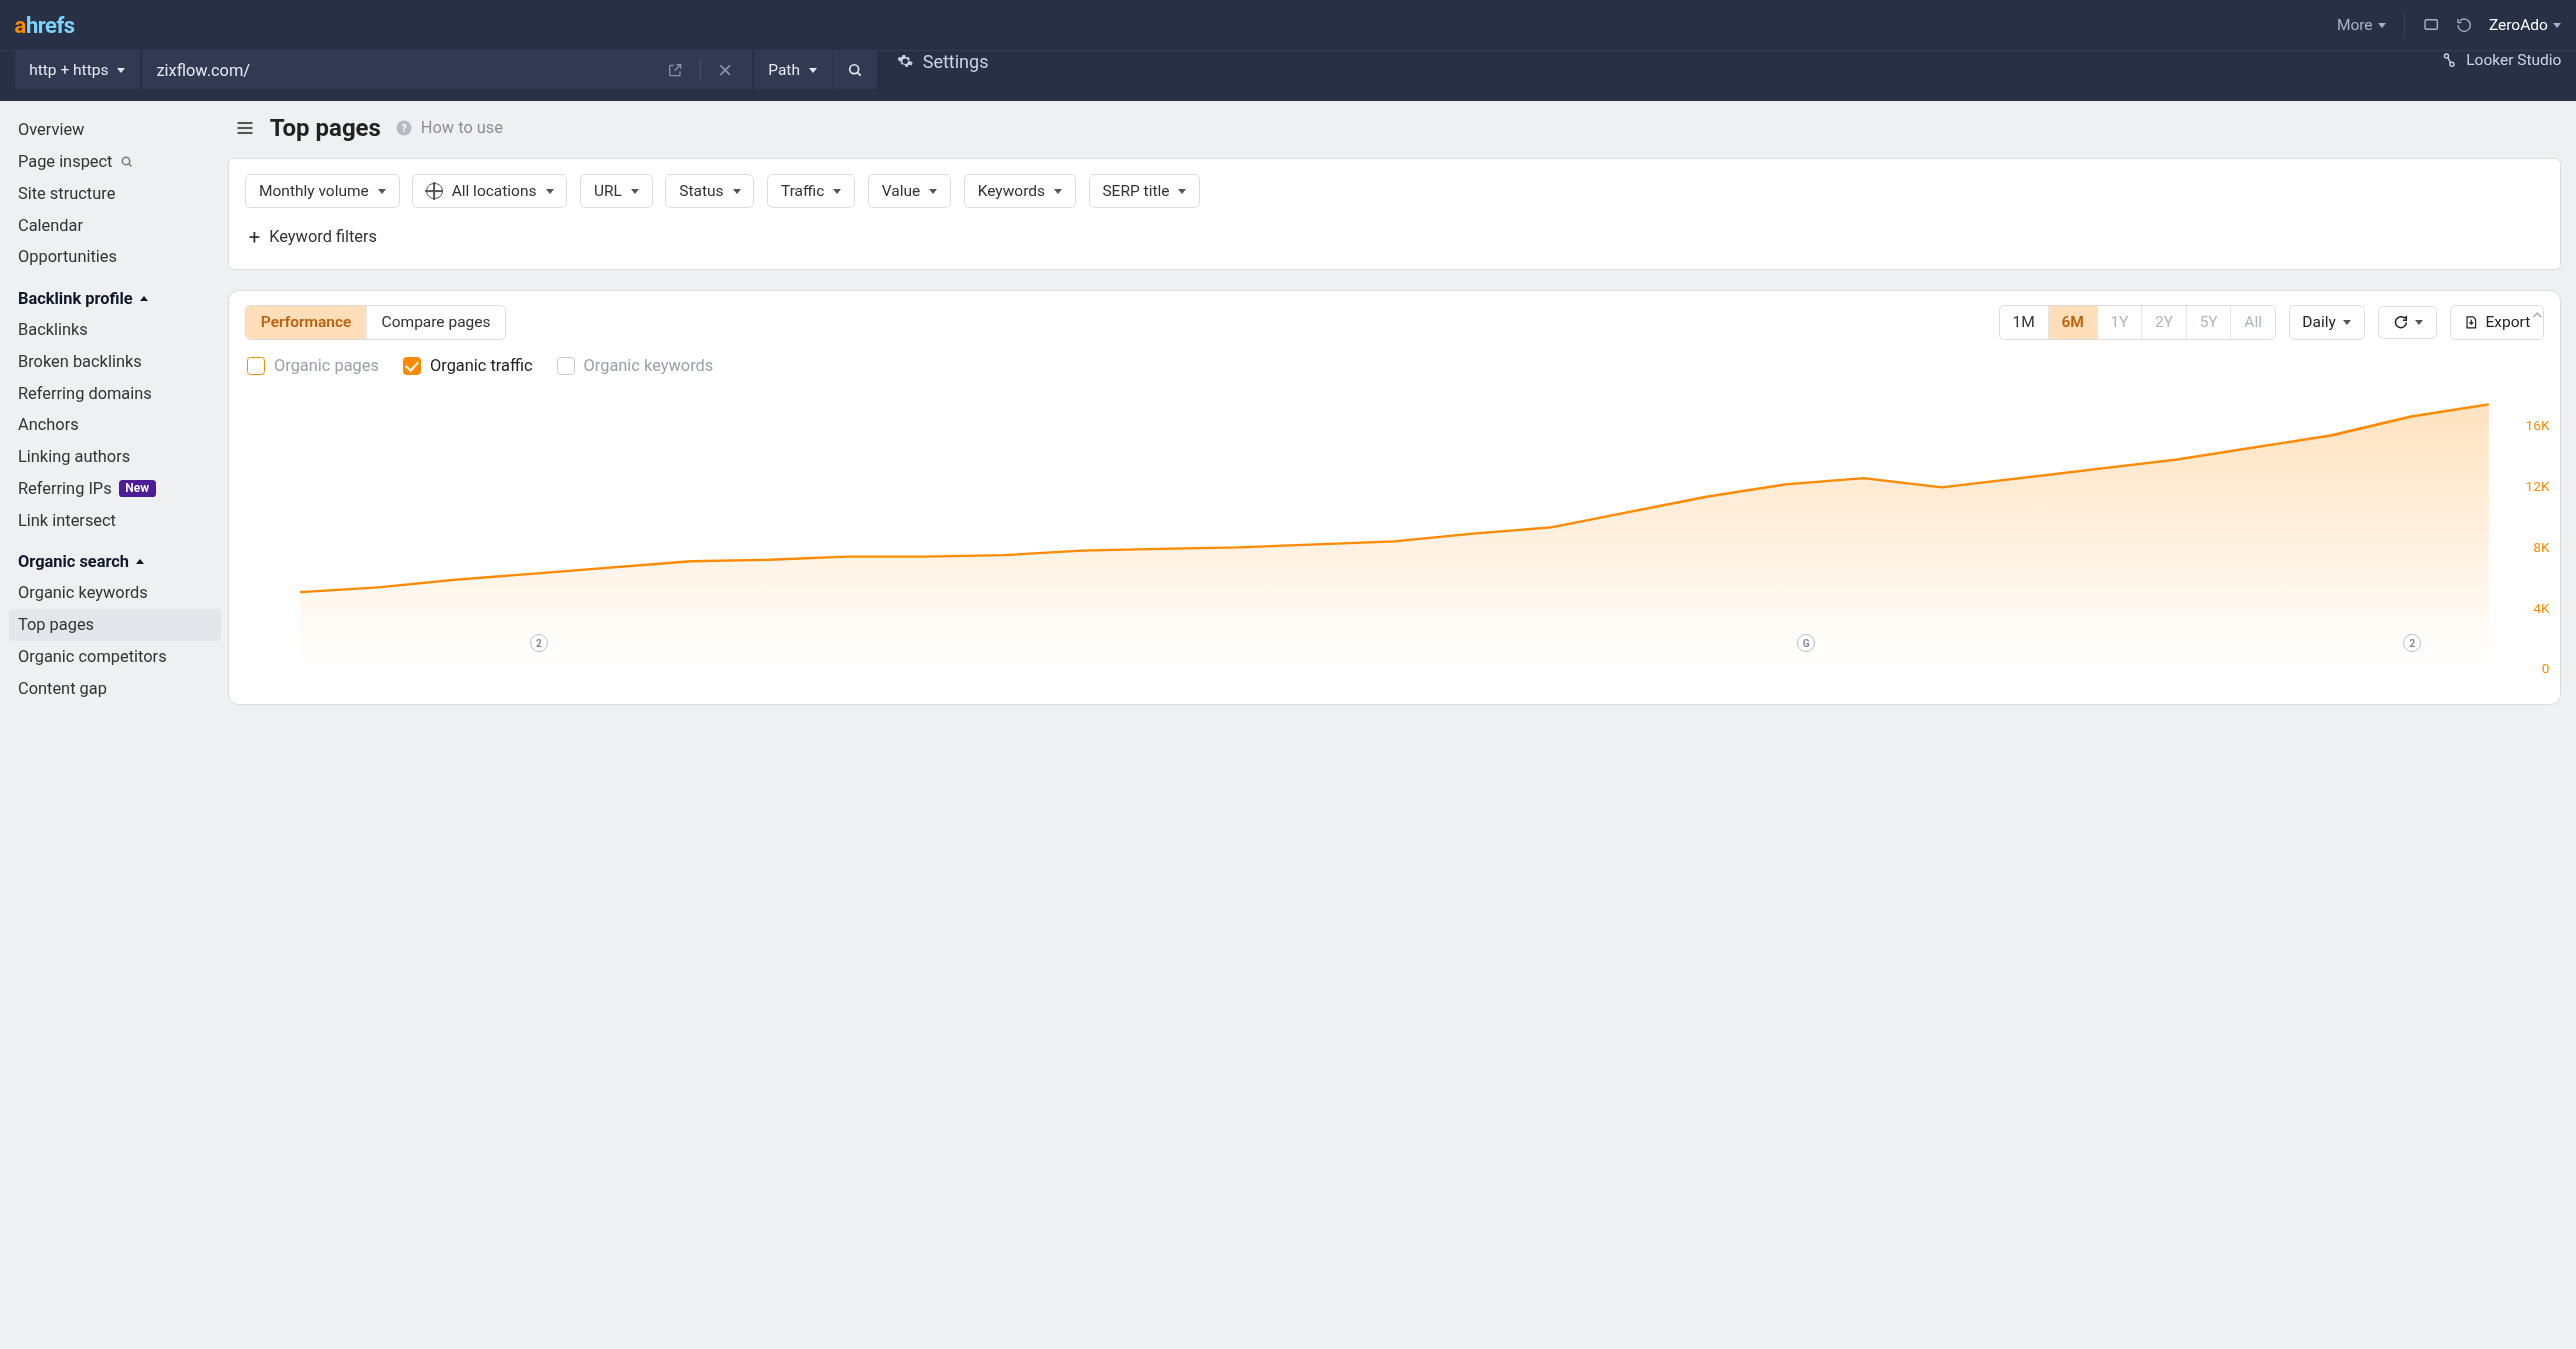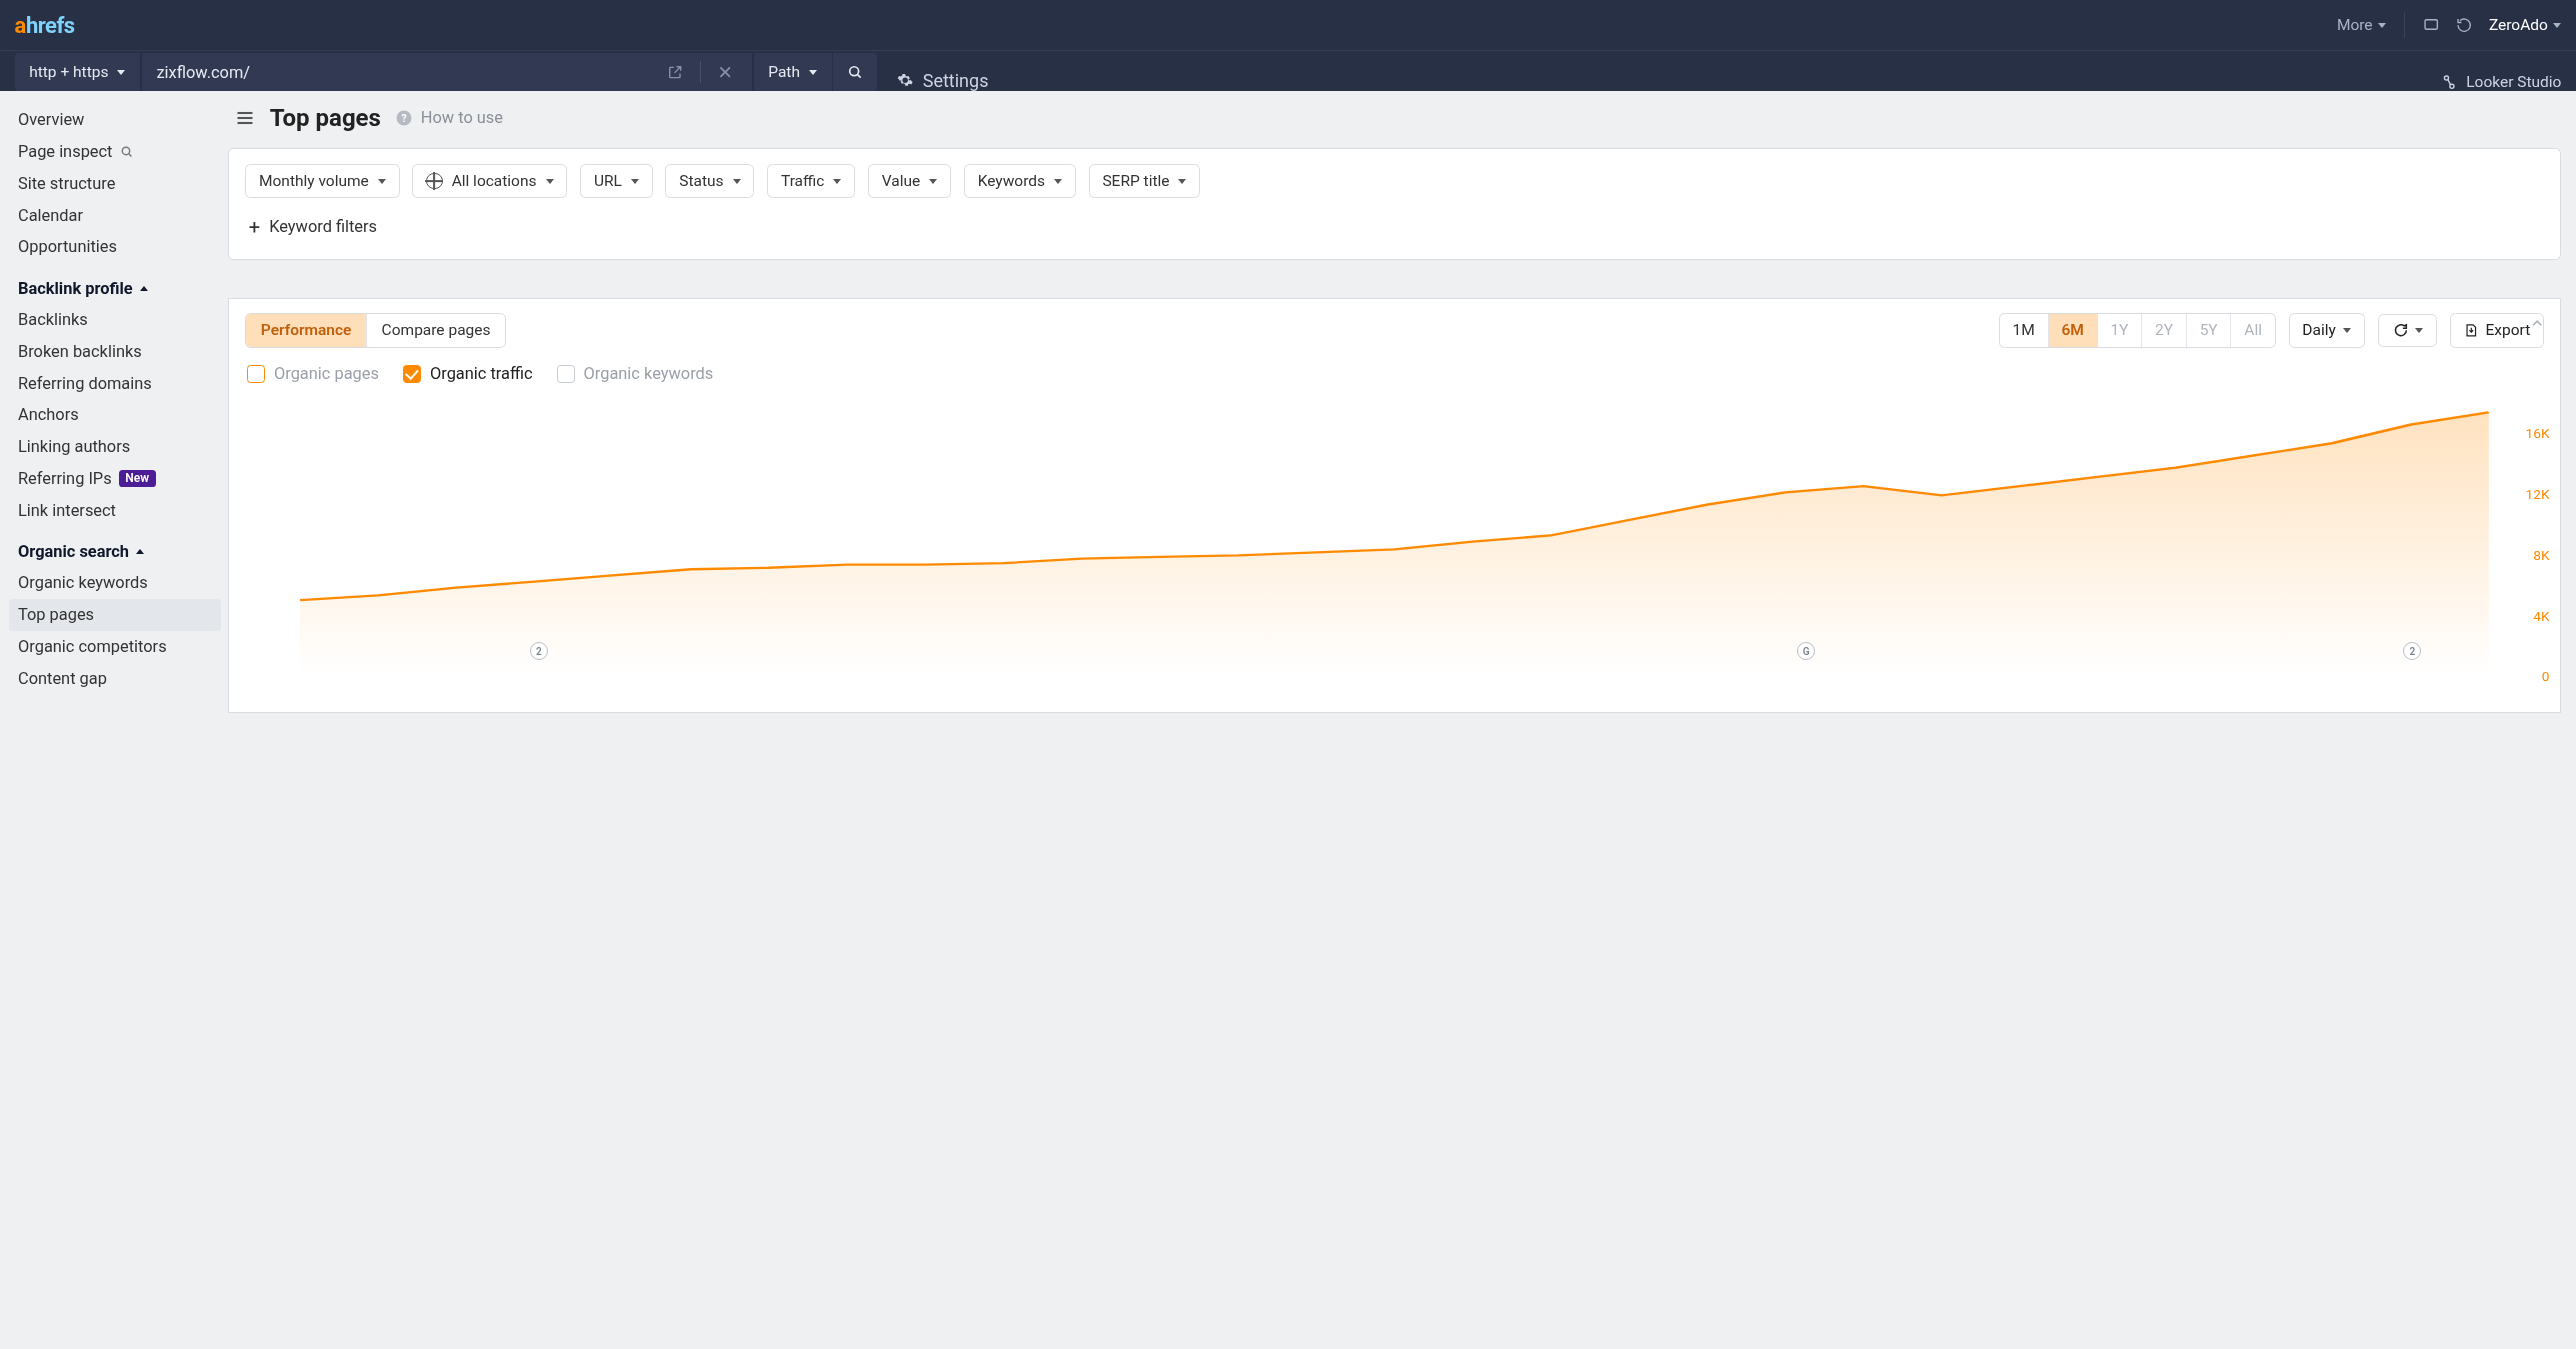--- a/index.html
+++ b/index.html
@@ -6,21 +6,21 @@
   body{background:#eef0f2;color:#222;font-size:15.5px;-webkit-font-smoothing:antialiased}
   .topnav{background:#283046;height:50px;display:flex;align-items:center;padding:0 14.6px;gap:5.5px}
   .logo{font-weight:700;font-size:22px;letter-spacing:-0.5px;margin-right:16.4px}
   .logo .a{color:#ff8a00}.logo .hrefs{color:#7dd3fc}
   .nav-item{color:#a9b3c6;font-size:16.4px;padding:5.5px 12.8px;cursor:pointer}
   .nav-item.active{color:#fff}
   .nav-right{margin-left:auto;display:flex;align-items:center;gap:16.4px;color:#a9b3c6}
   .nav-more{display:flex;align-items:center;gap:5.5px;cursor:pointer}
   .caret{width:0;height:0;border-left:4.6px solid transparent;border-right:4.6px solid transparent;border-top:5.5px solid currentColor;display:inline-block}
   .divider{width:0.9px;height:25.5px;background:#3a4259;margin:0 1.8px}
-  .subbar{background:#283046;height:41px;display:flex;align-items:flex-end;padding:0 14.6px;gap:0;border-top:0.9px solid #353d55}
+  .subbar{background:#283046;height:51px;display:flex;align-items:flex-start;padding:0 14.6px;gap:0;border-top:0.9px solid #353d55}
   .sel-box{background:#323a53;color:#e6e9f0;height:38px;display:flex;align-items:center;padding:0 14.6px;border-radius:3.6px 0 0 3.6px;gap:9px;cursor:pointer;font-size:15.5px}
   .url-box{background:#323a53;color:#e6e9f0;height:38px;display:flex;align-items:center;padding:0 14.6px;flex:0 0 610px;font-size:16.4px;margin-left:1.8px}
   .url-close{display:flex;align-items:center;gap:16.4px;color:#8a93ab;padding-right:3.6px}
   .vsep{width:0.9px;height:22px;background:#4a526b}
   .path-box{background:#323a53;color:#e6e9f0;height:38px;display:flex;align-items:center;padding:0 14.6px;gap:9px;cursor:pointer;font-size:15.5px;margin-left:1.8px}
   .search-btn{background:#323a53;color:#e6e9f0;height:38px;width:44px;display:flex;align-items:center;justify-content:center;border-radius:0 3.6px 3.6px 0;margin-left:1.8px;cursor:pointer}
   .sub-settings{color:#cdd3e2;display:flex;align-items:center;gap:9px;margin-left:20px;font-size:18px;cursor:pointer}
   .sub-right{margin-left:auto;color:#cdd3e2;display:flex;align-items:center;gap:9px;font-size:15.5px;cursor:pointer}
   .layout{display:flex}
   .sidebar{width:226px;padding:12.8px 5.5px 18px 9px}
@@ -30,21 +30,21 @@
   .caret-up{width:0;height:0;border-left:4.6px solid transparent;border-right:4.6px solid transparent;border-bottom:5.5px solid currentColor;display:inline-block}
   .new-badge{background:#4c1d95;color:#fff;font-size:12px;font-weight:600;padding:1.8px 6.4px;border-radius:3.6px}
   .main{flex:1;padding:0 14.6px 18px 1.8px}
   .page-head{display:flex;align-items:center;gap:14.6px;padding:12.8px 5.5px 16.4px 7.3px}
   .menu-icon{cursor:pointer;color:#555}
   .page-title{font-size:24px;font-weight:700}
   .how-to{color:#8a8f98;display:flex;align-items:center;gap:7.3px;font-size:16.4px}
   .filters-panel{background:#fff;border:0.9px solid #d8dce1;border-radius:5.5px;padding:14.6px 16.4px 16.4px;display:flex;flex-wrap:wrap;gap:12.8px;align-items:center}
   .chip{border:0.9px solid #d8dce1;border-radius:5.5px;padding:7.3px 12.8px;display:flex;align-items:center;gap:9px;cursor:pointer;color:#333;font-size:15.5px;background:#fff}
   .kw-filters{display:flex;align-items:center;gap:9px;color:#333;font-size:16.4px;padding:5.5px 3.6px;cursor:pointer;width:100%}
-  .chart-panel{background:#fff;border:0.9px solid #d8dce1;border-radius:0;margin-top:38px;padding:14.6px 16.4px 11px;position:relative}
+  .chart-panel{background:#fff;border:0.9px solid #d8dce1;border-radius:11px;margin-top:20px;padding:14.6px 16.4px 11px;position:relative}
   .ctrl-row{display:flex;align-items:center;gap:12.8px;flex-wrap:wrap}
   .seg{display:flex;border:0.9px solid #d8dce1;border-radius:5.5px;overflow:hidden}
   .seg-btn{padding:7.3px 14.6px;cursor:pointer;color:#333;font-size:15.5px;border-right:0.9px solid #e2e6ea}
   .seg-btn:last-child{border-right:none}
   .seg-btn.sel{background:#ffdfb9;color:#c0600a;font-weight:600}
   .range-seg .seg-btn{padding:7.3px 12.8px}
   .range-seg .seg-btn.muted{color:#b0b5bd}
   .small-chip{border:0.9px solid #d8dce1;border-radius:5.5px;padding:7.3px 12.8px;display:flex;align-items:center;gap:7.3px;cursor:pointer;font-size:15.5px}
   .collapse-btn{position:absolute;right:14.6px;top:16.4px;color:#aeb4bd;cursor:pointer}
   .legend{display:flex;align-items:center;gap:24px;margin-top:16.4px;padding-left:1.8px}

